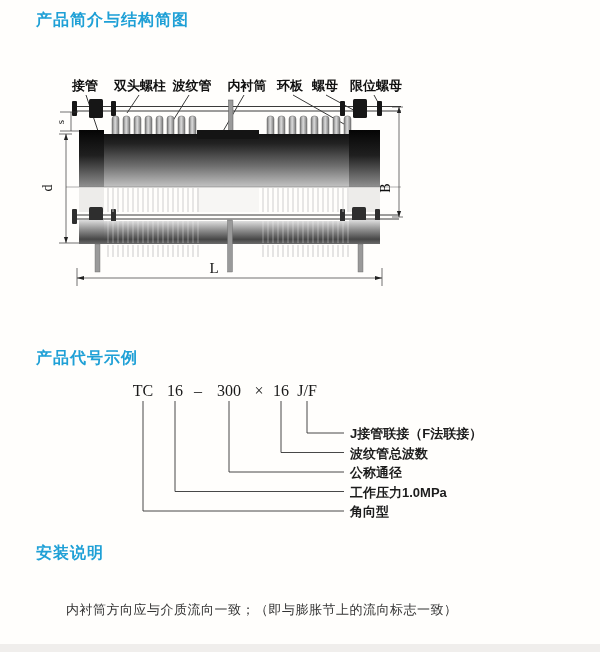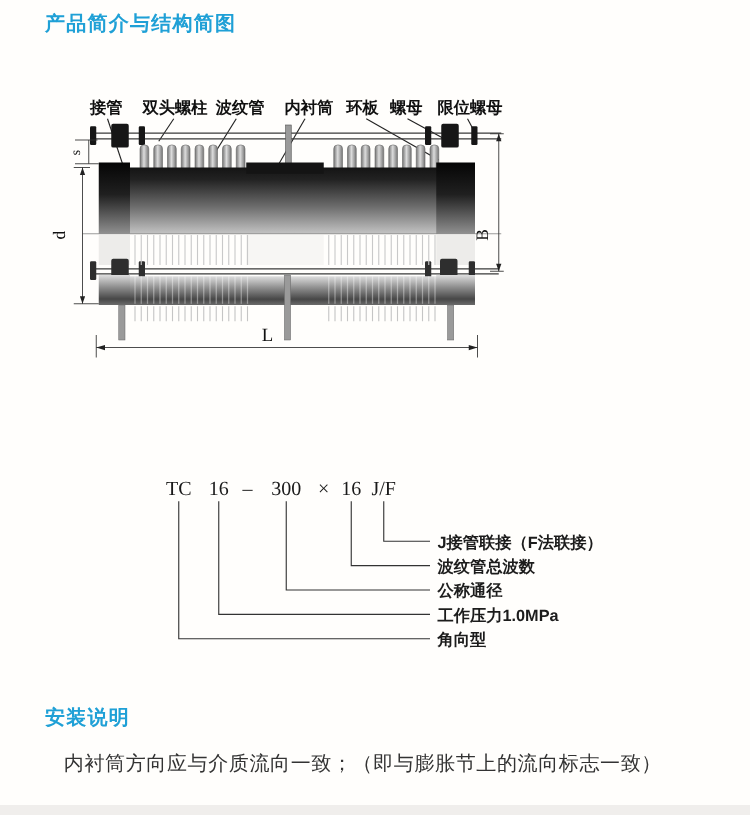--- a/index.html
+++ b/index.html
@@ -1,22 +1,22 @@
 <!DOCTYPE html>
 <html><head>
 <meta charset="utf-8">
 <style>
   html,body{margin:0;padding:0;}
   body{width:600px;height:652px;background:#fffefc;font-family:"Liberation Sans",sans-serif;}
   .page{position:relative;width:600px;height:652px;background:#fffefc;overflow:hidden;text-align:center;}
   .sec-title{position:absolute;left:36px;margin:0;font-size:16px;line-height:18px;font-weight:bold;color:#1fa0d6;letter-spacing:1px;}
   #title-intro{top:11px;}
   #title-code{top:349px;}
-  #title-install{top:566px;}
-  .install-line{position:absolute;left:51px;font-size:16px;color:#333;letter-spacing:0.5px;}
+  #title-install{top:544px;}
+  .install-line{position:absolute;left:66px;font-size:13px;color:#333;letter-spacing:0.5px;}
   #install-line-1{top:601px;}
   #install-line-2{top:624px;}
   svg{position:absolute;left:0;}
   #struct-svg{top:0;}
   #code-svg{top:340px;}
   .bottom-strip{position:absolute;left:0;top:644px;width:600px;height:8px;background:#f0eeec;}
   text{user-select:none;}
 </style>
 </head>
 <body>
@@ -286,20 +286,21 @@
     <g stroke="#333" stroke-width="0.7">
       <line x1="77" y1="268" x2="77" y2="286"></line>
       <line x1="382" y1="268" x2="382" y2="286"></line>
       <line x1="77" y1="278" x2="382" y2="278"></line>
     </g>
     <polygon points="77,278 84,275.9 84,280.1" fill="#222"></polygon>
     <polygon points="382,278 375,275.9 375,280.1" fill="#222"></polygon>
     <text x="214" y="273" font-family="&quot;Liberation Serif&quot;,serif" font-size="15" fill="#111" text-anchor="middle">L</text>
   </svg>
 
+  <h2 class="sec-title" id="title-code">产品代号示例</h2>
 
   <svg id="code-svg" width="600" height="195" viewBox="0 340 600 195">
     <g font-family="&quot;Liberation Serif&quot;,serif" font-size="16" fill="#1a1a1a" text-anchor="middle">
       <text x="143" y="396">TC</text>
       <text x="175" y="396">16</text>
       <text x="198" y="396">–</text>
       <text x="229" y="396">300</text>
       <text x="259" y="396">×</text>
       <text x="281" y="396">16</text>
       <text x="307" y="396">J/F</text>

